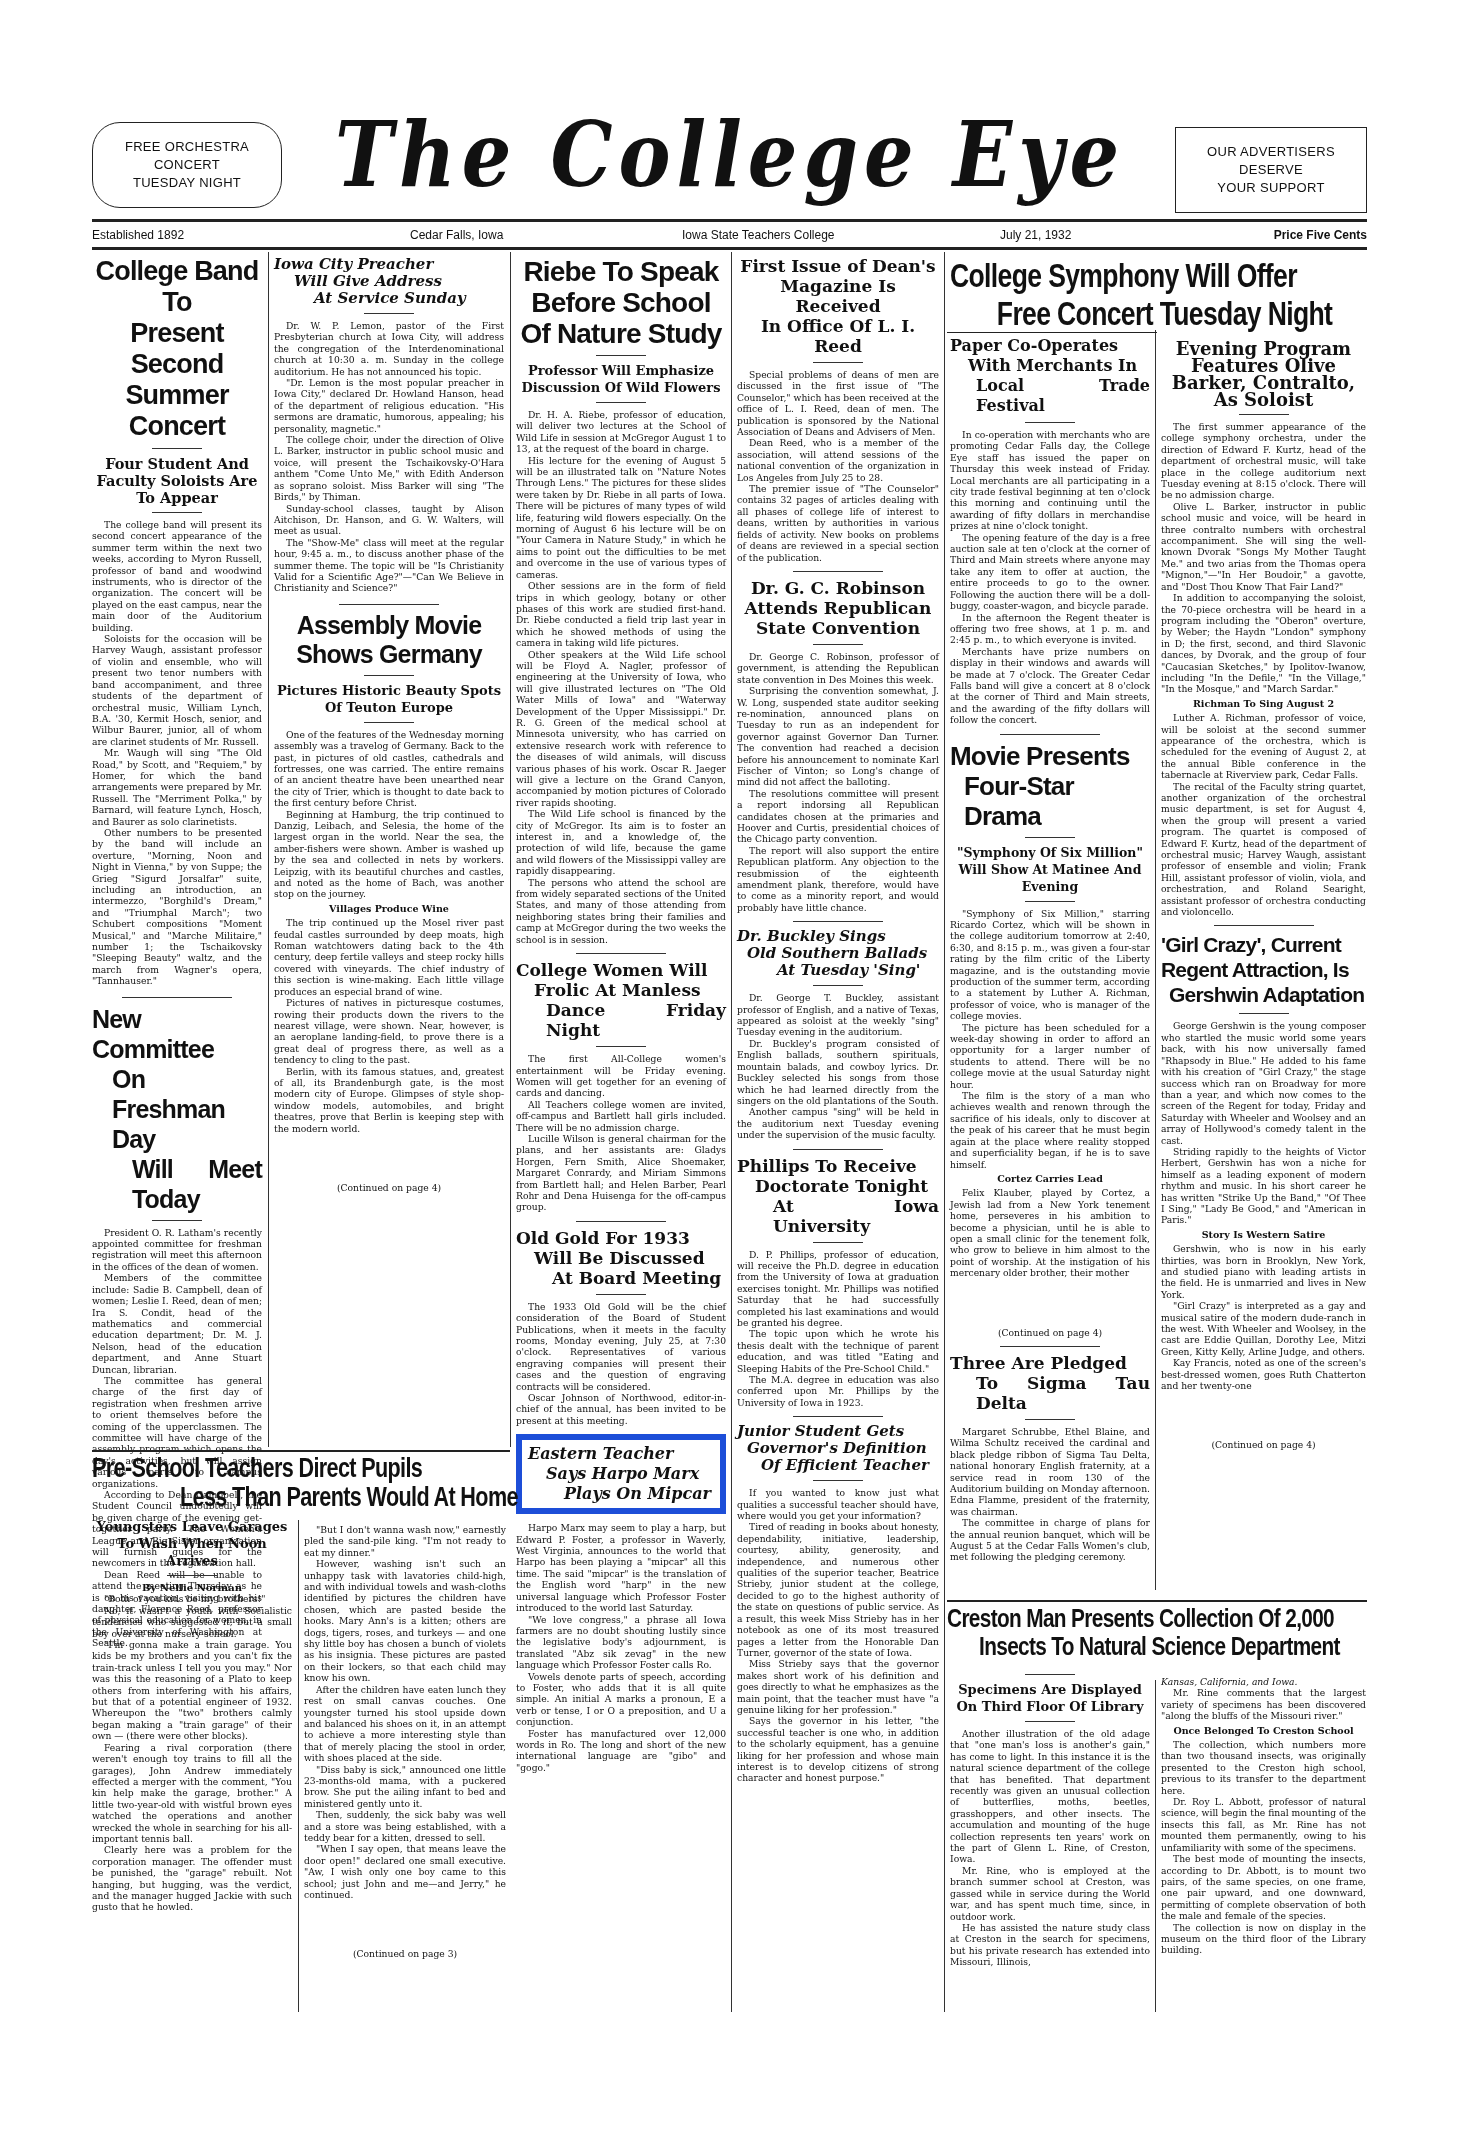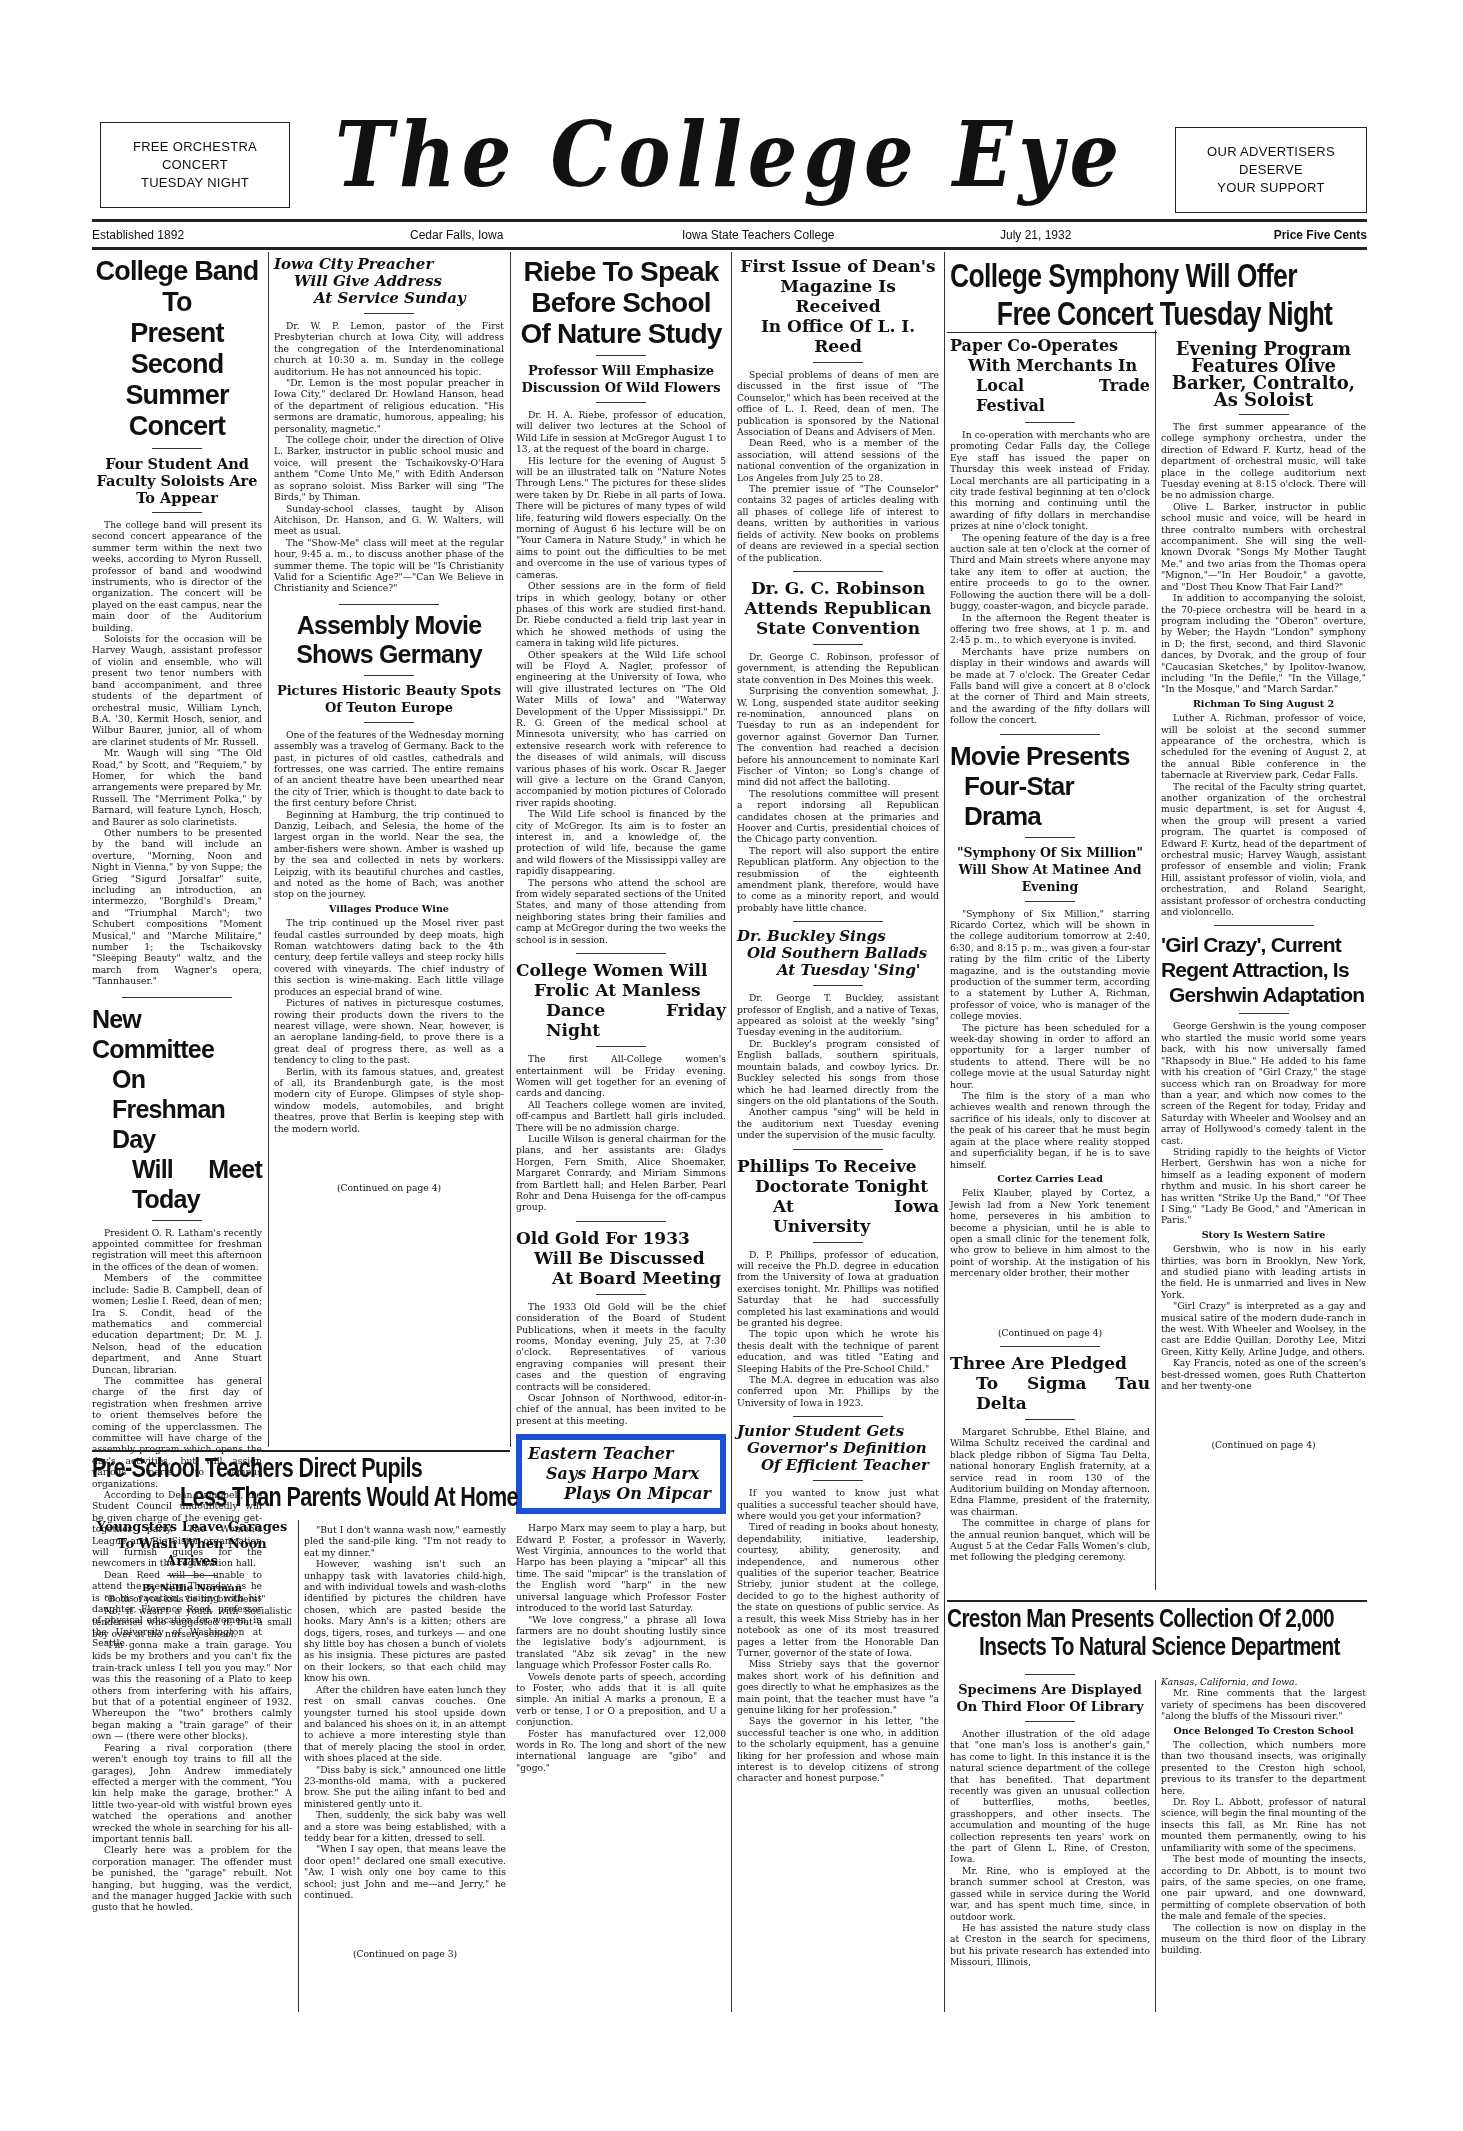--- a/index.html
+++ b/index.html
@@ -18,21 +18,21 @@
   .hl-ital{font-family:"DejaVu Serif",serif;font-weight:bold;font-style:italic;font-size:15px;line-height:17px;}
   .hl-med{font-family:"DejaVu Serif",serif;font-weight:bold;font-size:17px;line-height:20px;}
   .dash{width:50px;height:1px;background:#333;margin:6px auto;}
   .subhead{font-weight:bold;text-align:center;font-size:9.5px;margin:3px 0;}
   .cont{text-align:center;margin-top:48px;}
   .byline{font-weight:bold;text-align:center;font-size:10px;}
 </style>
 </head>
 <body>
 
-<div class="abs box" style="left:100px;top:122px;width:188px;height:84px;">
+<div class="abs box" style="left:92px;top:122px;width:188px;height:84px;border-radius:28px;">
   <div>FREE ORCHESTRA</div>
   <div>CONCERT</div>
   <div>TUESDAY NIGHT</div>
 </div>
 <div class="abs masthead" style="left:300px;top:110px;width:860px;height:110px;">The College Eye</div>
 <div class="abs box" style="left:1175px;top:127px;width:190px;height:84px;">
   <div>OUR ADVERTISERS</div>
   <div>DESERVE</div>
   <div>YOUR SUPPORT</div>
 </div>

